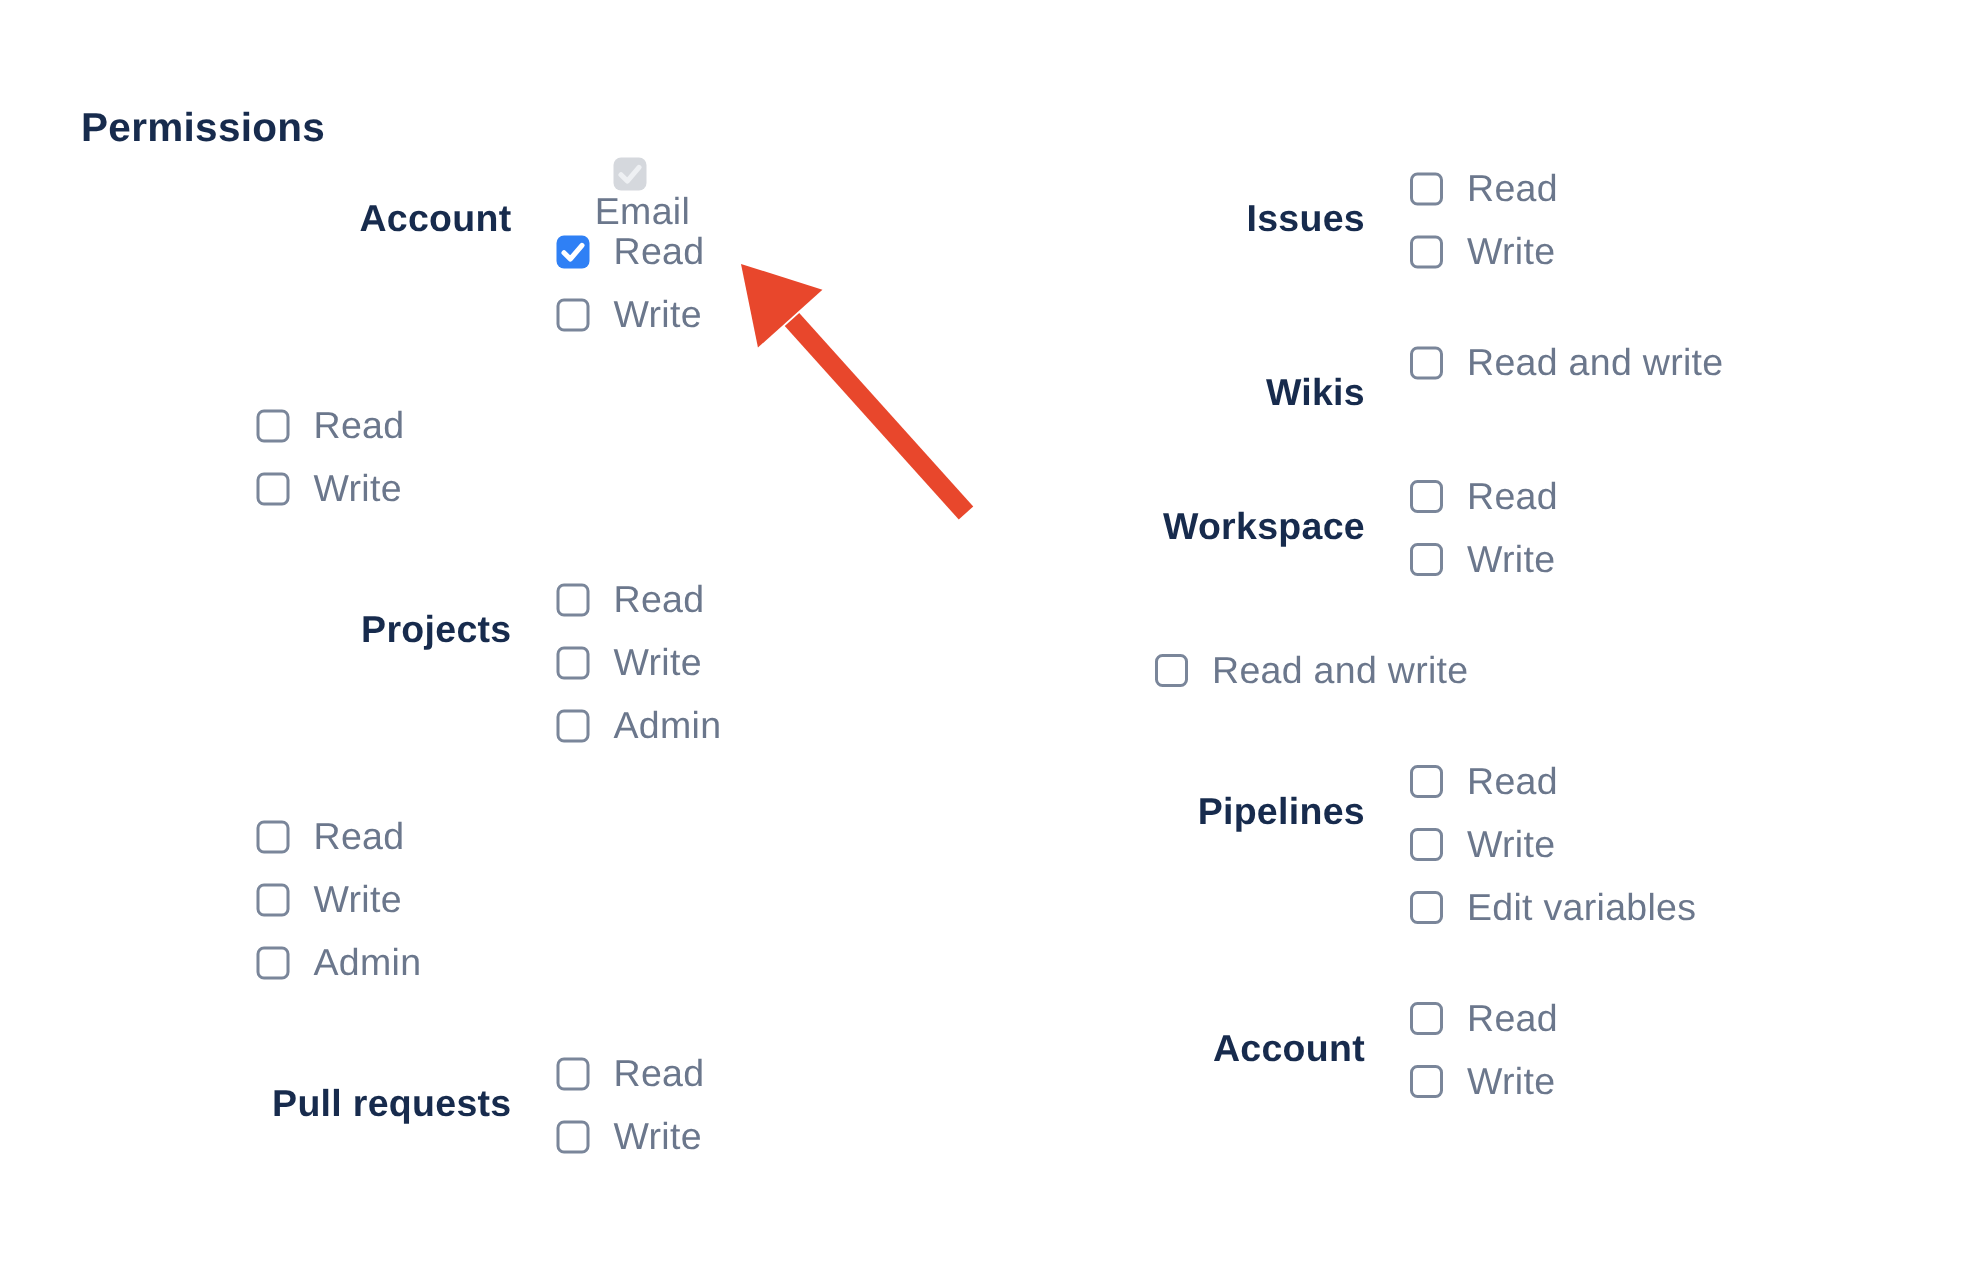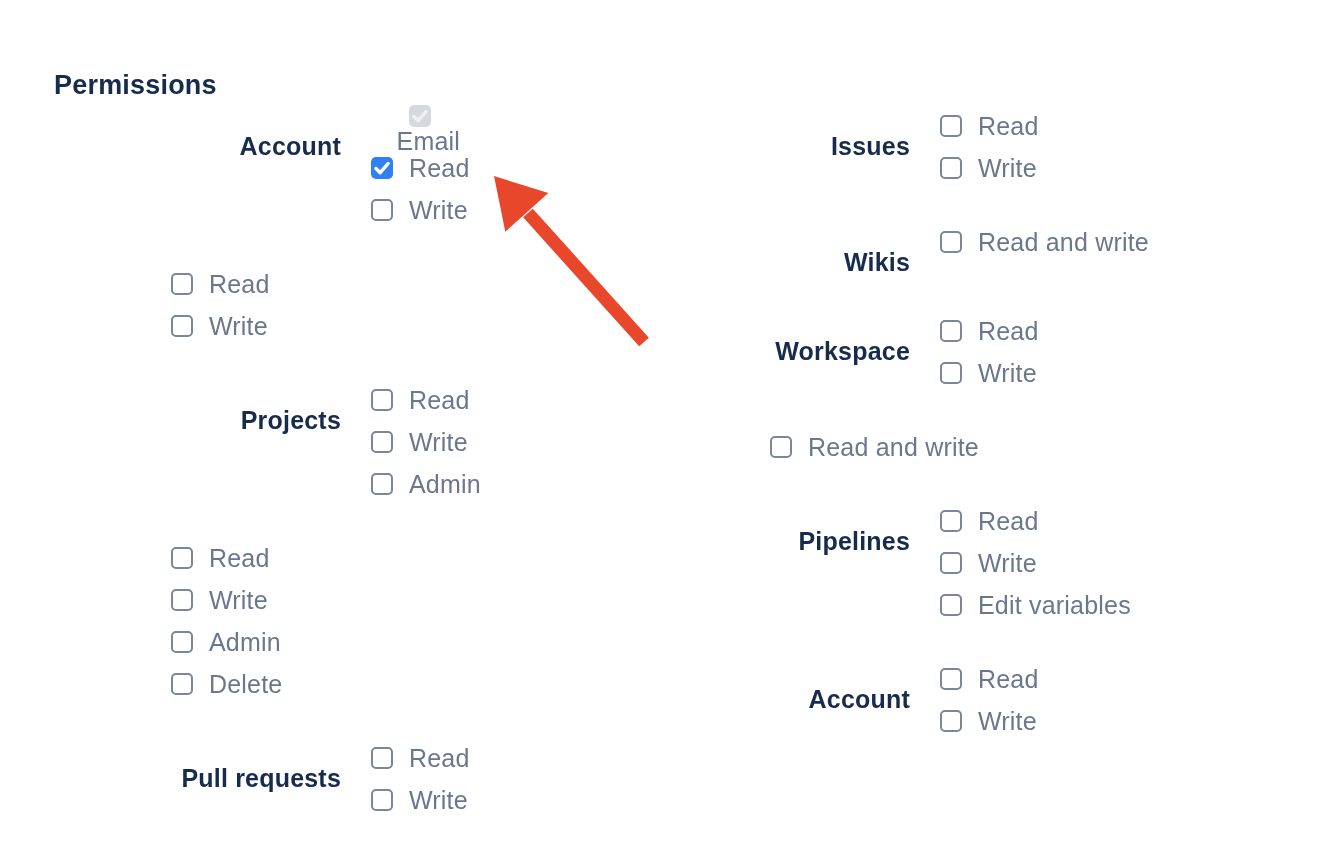--- a/index.html
+++ b/index.html
@@ -164,24 +164,20 @@
           <span class="option-text">Read</span>
         </label>
         <label class="option">
           <span class="checkbox unchecked"></span>
           <span class="option-text">Write</span>
         </label>
         <label class="option">
           <span class="checkbox unchecked"></span>
           <span class="option-text">Admin</span>
         </label>
-        <label class="option">
-          <span class="checkbox unchecked"></span>
-          <span class="option-text">Delete</span>
-        </label>
       </div>
     </div>
     <div class="group">
       <div class="group-label">Pull requests</div>
       <div class="options">
         <label class="option">
           <span class="checkbox unchecked"></span>
           <span class="option-text">Read</span>
         </label>
         <label class="option">

